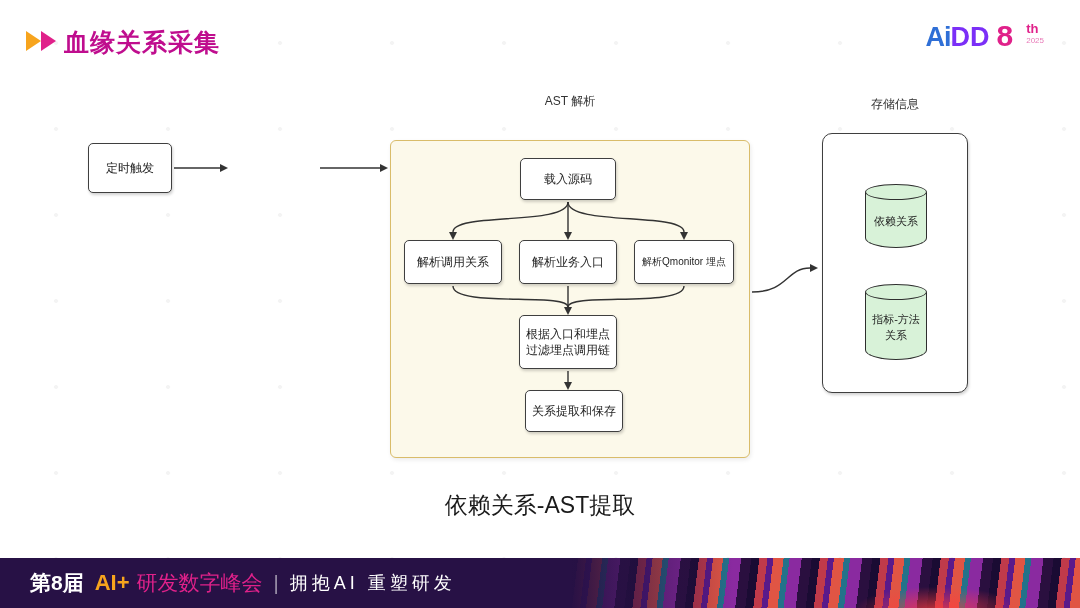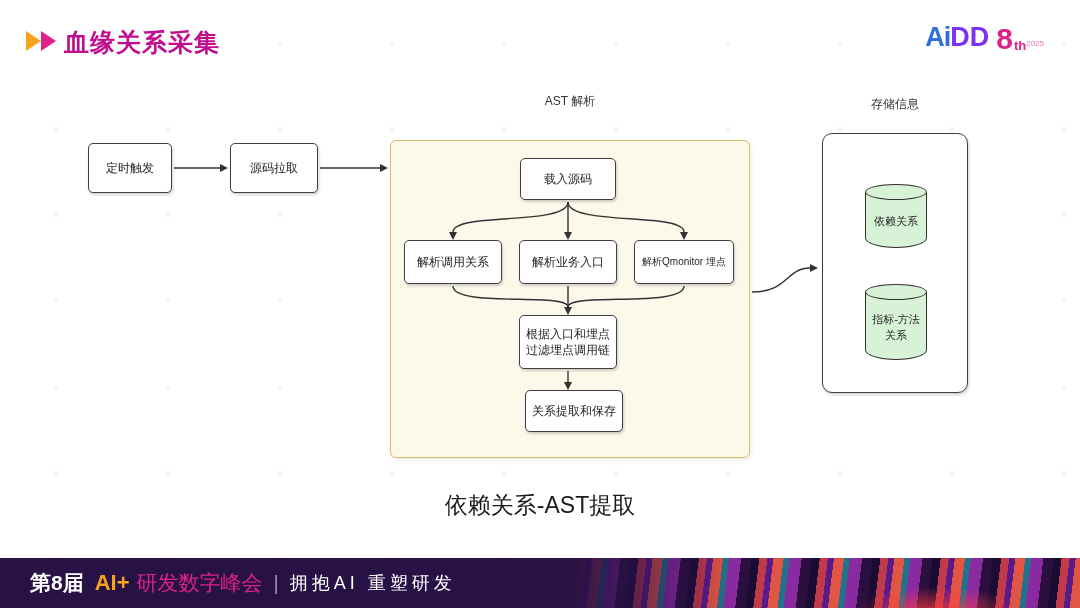--- a/index.html
+++ b/index.html
@@ -13,25 +13,25 @@
 .slide{position:relative;width:1080px;height:608px;background:#fff;overflow:hidden}
 .slide::before{content:"";position:absolute;inset:0;
   background-image:radial-gradient(rgba(110,110,110,.08) 2px,transparent 2.6px);
   background-size:112px 86px;pointer-events:none;z-index:0}
 
 
 .chev{position:absolute;width:15px;height:20px;clip-path:polygon(0 0,100% 50%,0 100%);z-index:2}
 .chev1{left:26px;top:31px;background:var(--yellow)}
 .chev2{left:41px;top:31px;background:var(--pink)}
 .page-title{position:absolute;left:64px;top:26px;font-size:25px;font-weight:700;color:var(--accent);letter-spacing:1px;z-index:2}
-.logo{position:absolute;right:36px;top:22px;display:flex;align-items:flex-end;z-index:2}
+.logo{position:absolute;right:36px;top:22px;display:flex;align-items:flex-start;z-index:2}
 .logo-a{font-size:27px;font-weight:800;color:var(--brand_blue);letter-spacing:-1px}
 .logo-b{font-size:27px;font-weight:800;color:var(--brand_purple)}
 .logo-8{font-size:30px;font-weight:800;color:var(--pink);margin-left:7px;line-height:.95}
-.logo-sub{display:flex;flex-direction:row;align-items:flex-start;margin-left:1px}
+.logo-sub{display:flex;flex-direction:column;align-items:flex-start;margin-left:13px}
 .logo-th{font-size:13px;font-weight:700;color:var(--pink);line-height:1.05}
 .logo-year{font-size:8px;color:#e87ab8}
 
 
 .diagram{position:absolute;inset:0;z-index:1}
 .edges{position:absolute;left:0;top:0;pointer-events:none}
 .edges path{stroke:var(--line,#333);stroke-width:1.4;fill:none}
 .edges polygon{fill:var(--line,#333)}
 .node{position:absolute;background:#fff;border:1.3px solid #3f3f3f;border-radius:5px;
   box-shadow:1px 2px 3px rgba(0,0,0,.18);display:flex;align-items:center;justify-content:center;
@@ -112,23 +112,20 @@
       <polygon points="568,315 564,307 572,307"></polygon>
       <path d="M568,371 V382"></path>
       <polygon points="568,390 564,382 572,382"></polygon>
       <path d="M752,292 C788,292 786,268 810,268"></path>
       <polygon points="818,268 810,264 810,272"></polygon>
     </svg>
 
     <div class="node" style="left:88px;top:143px;width:84px;height:50px">
       <span>定时触发</span>
     </div>
-    <div class="node" style="left:230px;top:143px;width:88px;height:50px">
-      <span>源码拉取</span>
-    </div>
     <div class="node" style="left:520px;top:158px;width:96px;height:42px">
       <span>载入源码</span>
     </div>
     <div class="node" style="left:404px;top:240px;width:98px;height:44px">
       <span>解析调用关系</span>
     </div>
     <div class="node" style="left:519px;top:240px;width:98px;height:44px">
       <span>解析业务入口</span>
     </div>
     <div class="node small" style="left:634px;top:240px;width:100px;height:44px">

